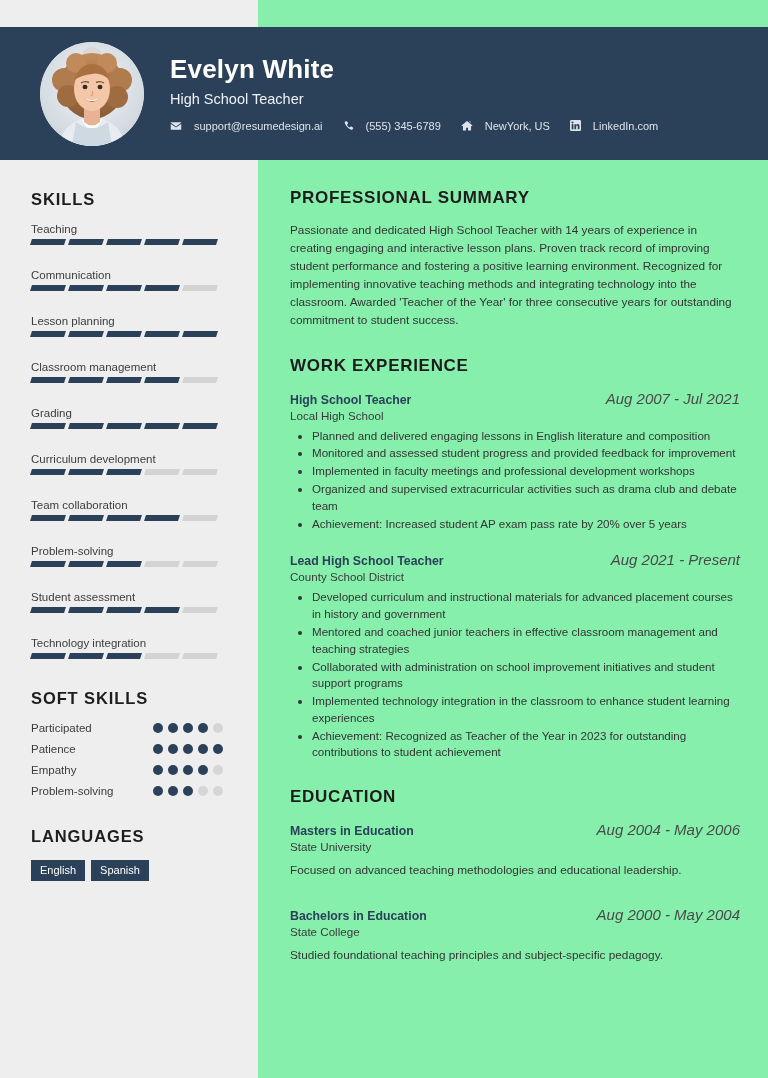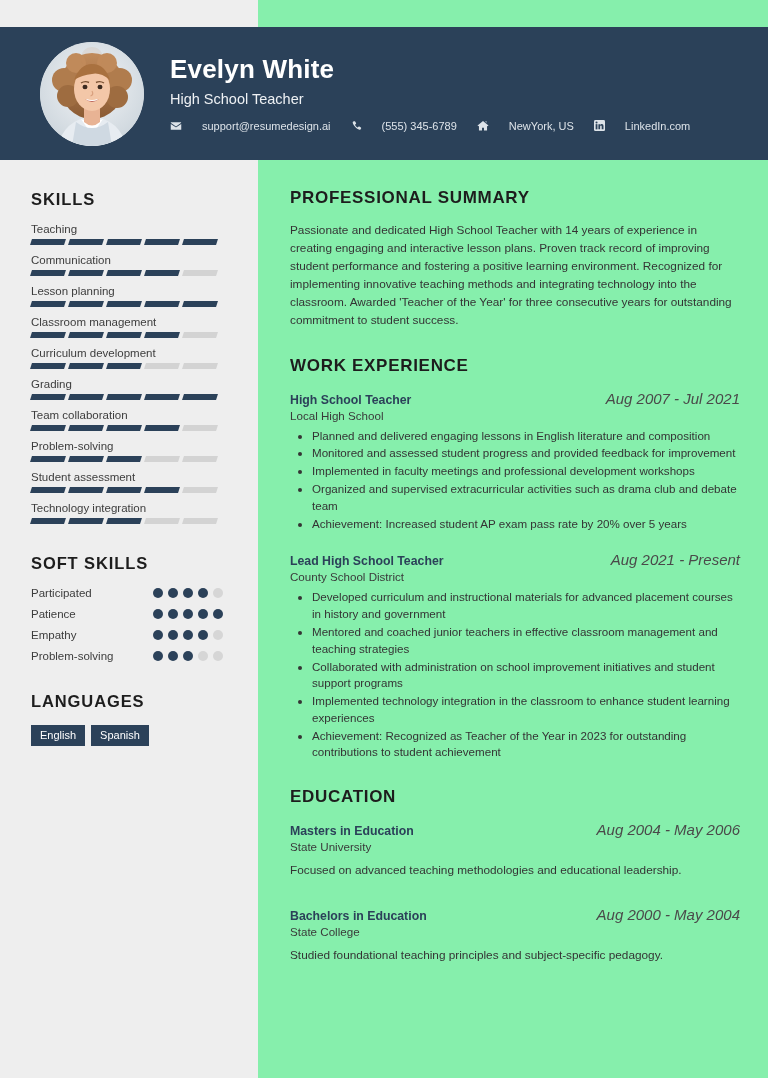--- a/index.html
+++ b/index.html
@@ -72,21 +72,21 @@
     display: flex;
     align-items: center;
     gap: 20px;
     font-size: 11px;
     color: #dde3e9;
     white-space: nowrap;
   }
   .contact {
     display: flex;
     align-items: center;
-    gap: 20px;
+    gap: 12px;
   }
   .contact svg { display:block; fill: #dde3e9; }
 
   
   .body-wrap {
     position: absolute;
     left: 0; top: 160px;
     width: 768px;
   }
   .left-col {
@@ -108,21 +108,21 @@
   .side-heading {
     font-size: 16.5px;
     font-weight: bold;
     color: #1d1d1d;
     letter-spacing: .9px;
     margin: 0 0 14px 0;
   }
   .side-heading.spaced { margin-top: 30px; }
 
   
-  .skill { margin-bottom: 9px; }
+  .skill { margin-bottom: 24px; }
   .skill-name {
     font-size: 11.5px;
     color: #3d3d3d;
     margin-bottom: 4px;
   }
   .bar {
     display: flex;
     gap: 4px;
   }
   .seg {
@@ -358,37 +358,37 @@
           <div class="skill-name">Classroom management</div>
           <div class="bar">
               <span class="seg on"></span>
               <span class="seg on"></span>
               <span class="seg on"></span>
               <span class="seg on"></span>
               <span class="seg"></span>
             </div>
         </div>
         <div class="skill">
+          <div class="skill-name">Grading</div>
+          <div class="bar">
+              <span class="seg on"></span>
+              <span class="seg on"></span>
+              <span class="seg on"></span>
+              <span class="seg on"></span>
+              <span class="seg on"></span>
+            </div>
+        </div>
+        <div class="skill">
           <div class="skill-name">Curriculum development</div>
           <div class="bar">
               <span class="seg on"></span>
               <span class="seg on"></span>
               <span class="seg on"></span>
               <span class="seg"></span>
               <span class="seg"></span>
-            </div>
-        </div>
-        <div class="skill">
-          <div class="skill-name">Grading</div>
-          <div class="bar">
-              <span class="seg on"></span>
-              <span class="seg on"></span>
-              <span class="seg on"></span>
-              <span class="seg on"></span>
-              <span class="seg on"></span>
             </div>
         </div>
         <div class="skill">
           <div class="skill-name">Team collaboration</div>
           <div class="bar">
               <span class="seg on"></span>
               <span class="seg on"></span>
               <span class="seg on"></span>
               <span class="seg on"></span>
               <span class="seg"></span>

